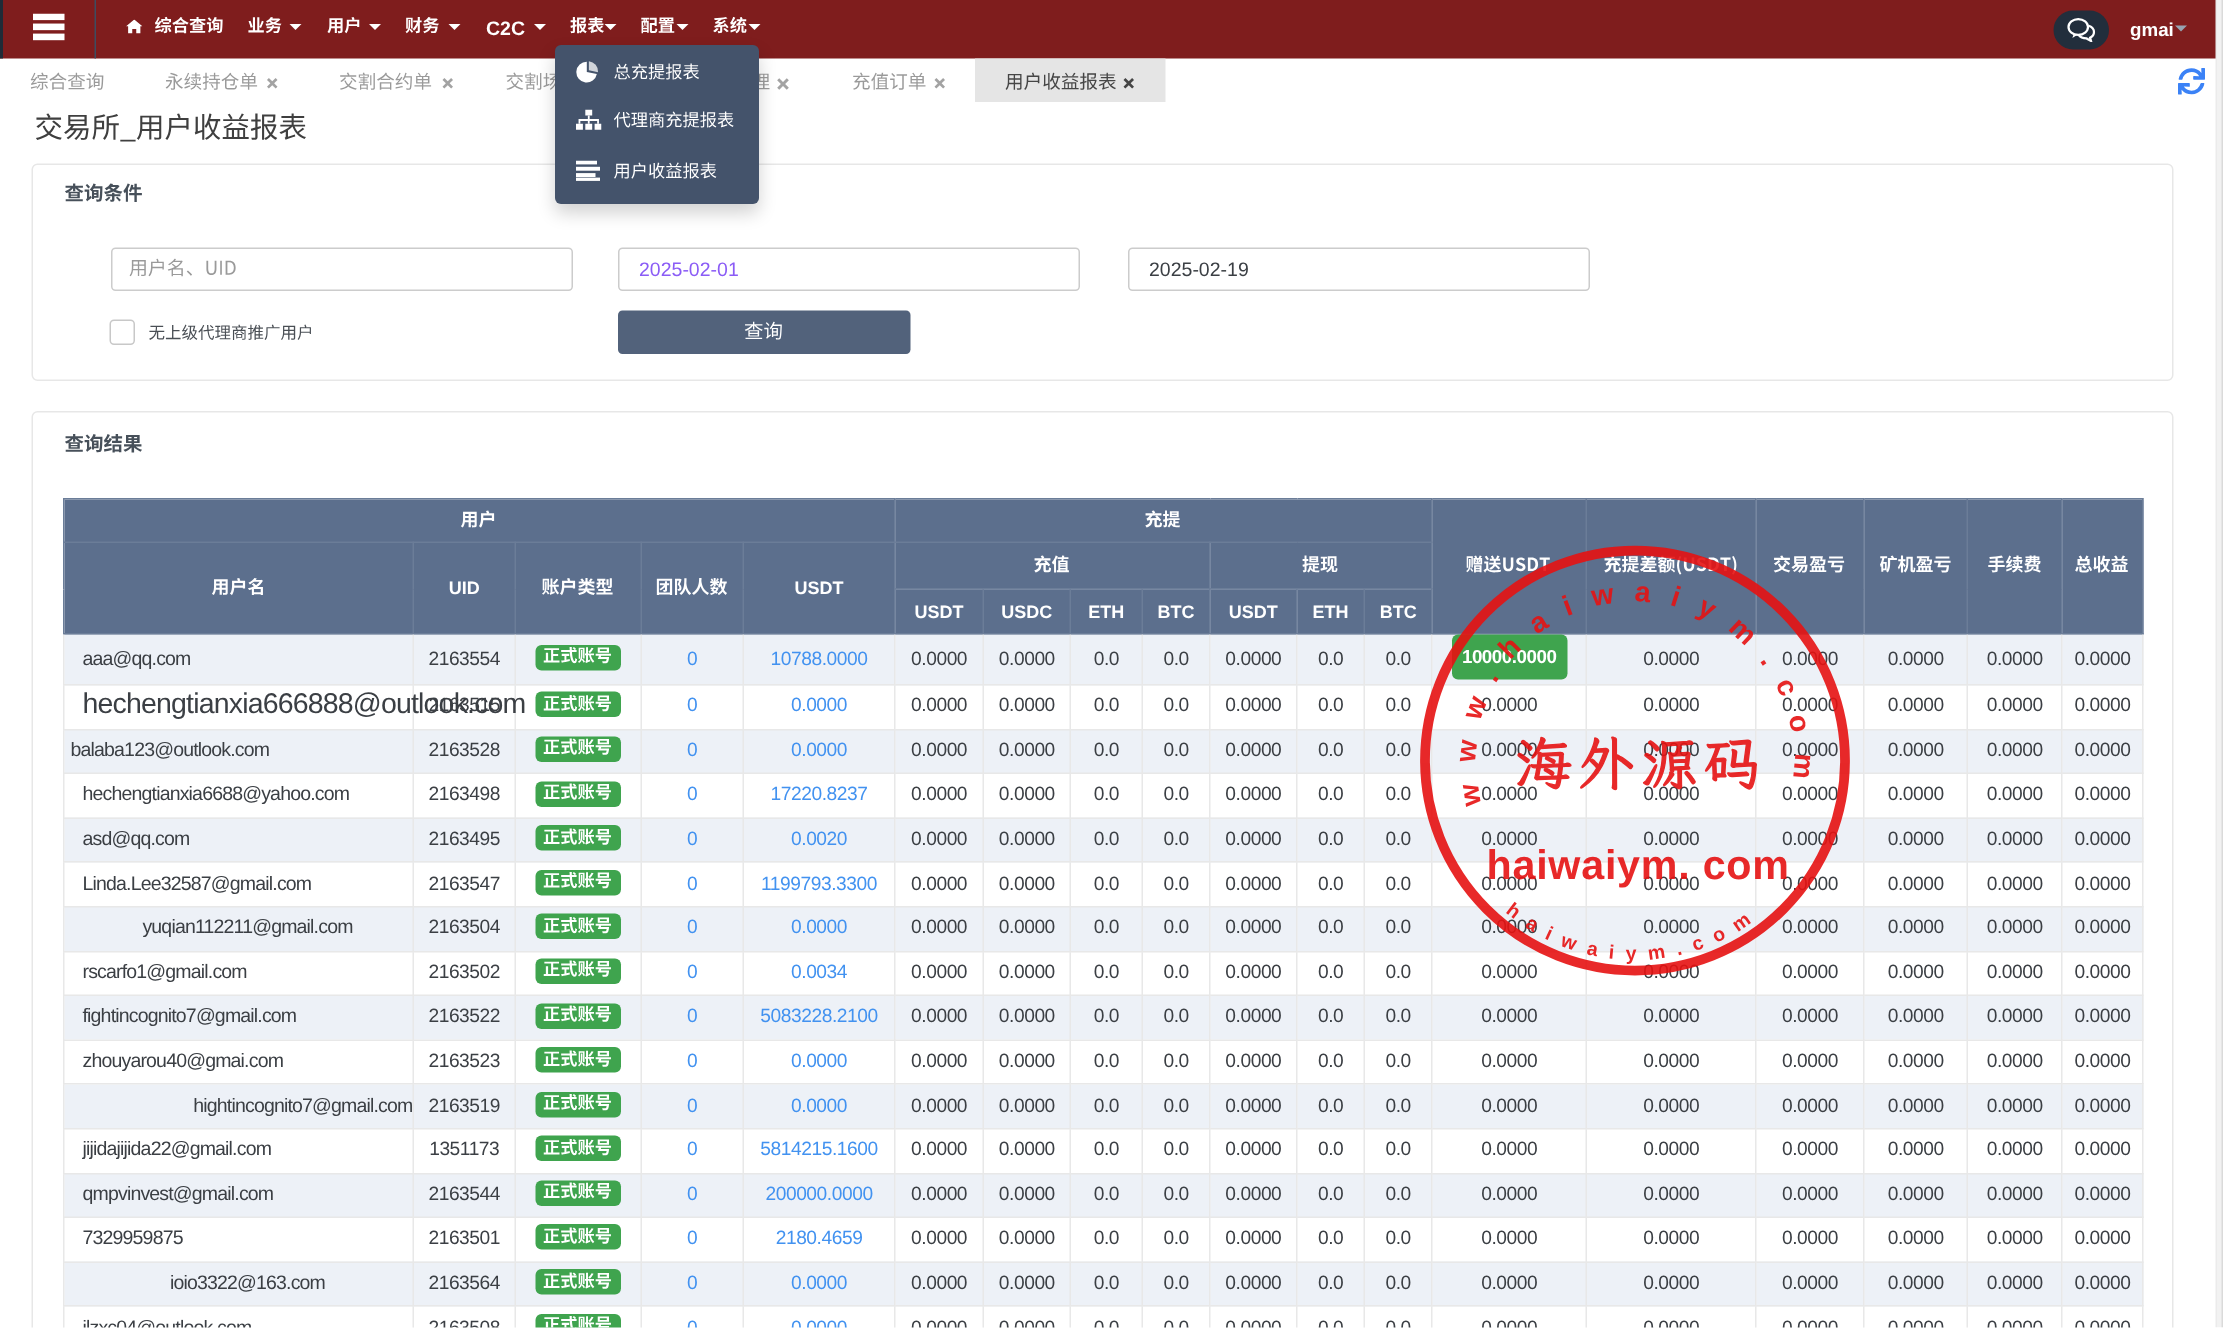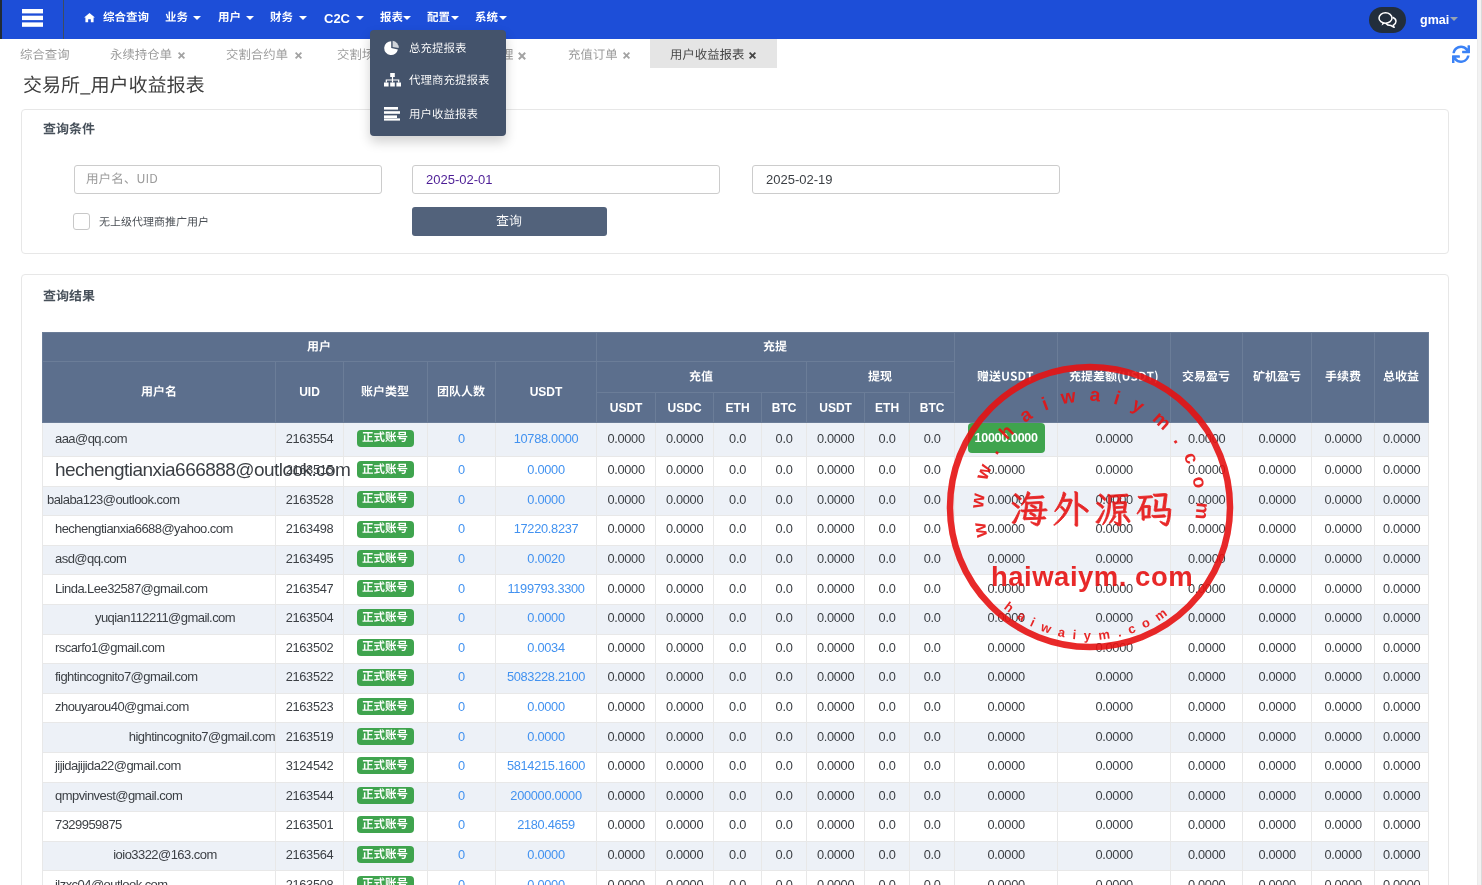--- a/index.html
+++ b/index.html
@@ -7,21 +7,21 @@
 svg{display:block}
 .cell-flex{display:flex;align-items:center;justify-content:center;height:100%}
 table{border-collapse:collapse;table-layout:fixed}
 th,td{padding:0;border:1px solid #e8e8e8;font-weight:normal}
 thead th{border:1px solid #6b7d98;background:#5c6f8d}
 td{font-size:12.8px;letter-spacing:-0.3px;padding-bottom:3px;color:#3b3f44;text-align:center}
 tbody tr{height:29.6px}
 tbody tr:nth-child(odd){background:#edf1f7}
 .lnk{color:#4292f0}
 </style></head><body>
-<div class="abs" style="left:0;top:0;width:1478px;height:39px;background:#1d4ed8">
+<div class="abs" style="left:0;top:0;width:1478px;height:39px;background:#7f1d1d">
     <div class="abs" style="left:0;top:0;width:2px;height:39px;background:#202b37"></div>
     <svg class="abs" style="left:22px;top:9px" width="22" height="19">
       <rect x="0" y="0" width="21" height="4.4" fill="#fff"></rect>
       <rect x="0" y="6.7" width="21" height="4.4" fill="#fff"></rect>
       <rect x="0" y="13.4" width="21" height="4.4" fill="#fff"></rect>
     </svg>
     <div class="abs" style="left:63px;top:0;width:1px;height:39px;background:#3d4d60"></div>
     <svg class="abs" style="left:84px;top:12.5px" width="11" height="10" viewBox="0 0 13 12">
       <path d="M6.5 0L0 5.4h1.6V11h3.3V7.6h3.2V11h3.3V5.4H13z" fill="#fff"></path>
     </svg>
@@ -157,21 +157,21 @@
       <path d="M4.2 -2.9H8.6V-2.2H4.2ZM4.2 -4.5H8.6V-3.8H4.2ZM0.8 -0.6V0.8H12.2V-0.6ZM5.7 -11V-9.6H0.7V-8.2H4.2C3.2 -7.2 1.8 -6.4 0.3 -5.9C0.6 -5.6 1.1 -5 1.3 -4.7C1.8 -4.9 2.2 -5.1 2.7 -5.3V-1.2H10.2V-5.4C10.7 -5.2 11.2 -5 11.6 -4.8C11.9 -5.2 12.3 -5.7 12.7 -6C11.2 -6.5 9.7 -7.3 8.7 -8.2H12.3V-9.6H7.2V-11ZM3 -5.5C4 -6.2 4.9 -7 5.7 -7.9V-5.9H7.2V-7.9C8 -7 9 -6.1 10 -5.5Z M14.1 -9.9C14.7 -9.3 15.5 -8.3 15.9 -7.7L17 -8.8C16.7 -9.3 15.8 -10.2 15.1 -10.8ZM13.4 -7V-5.6H15V-1.6C15 -1 14.6 -0.6 14.3 -0.4C14.6 -0.1 15 0.6 15.1 0.9C15.3 0.6 15.7 0.2 18.1 -1.6C18 -1.9 17.7 -2.5 17.6 -2.9L16.5 -2.1V-7ZM19.3 -11C18.8 -9.5 17.9 -7.9 16.8 -7C17.2 -6.7 17.8 -6.2 18.1 -5.9L18.3 -6.1V-0.7H19.7V-1.5H22.7V-6.8H18.9C19.1 -7.1 19.3 -7.4 19.6 -7.8H23.8C23.6 -3 23.5 -1 23.1 -0.6C23 -0.4 22.8 -0.4 22.6 -0.4C22.3 -0.4 21.6 -0.4 20.9 -0.4C21.2 -0 21.4 0.7 21.4 1.1C22.1 1.1 22.9 1.1 23.3 1C23.8 0.9 24.2 0.8 24.5 0.3C25 -0.4 25.2 -2.5 25.3 -8.5C25.3 -8.7 25.3 -9.2 25.3 -9.2H20.3C20.5 -9.7 20.7 -10.1 20.9 -10.6ZM21.3 -3.5V-2.7H19.7V-3.5ZM21.3 -4.7H19.7V-5.6H21.3Z M29.5 -2.3C28.9 -1.6 27.8 -0.8 26.9 -0.4C27.2 -0.1 27.7 0.4 27.9 0.7C28.9 0.2 30 -0.9 30.7 -1.8ZM34.2 -1.5C35 -0.8 36 0.2 36.4 0.9L37.6 -0C37.1 -0.7 36.1 -1.7 35.2 -2.3ZM34.2 -8.7C33.8 -8.2 33.2 -7.7 32.6 -7.4C31.9 -7.7 31.3 -8.2 30.8 -8.7ZM30.6 -11.1C30 -9.9 28.7 -8.7 26.8 -7.8C27.2 -7.6 27.7 -7 27.9 -6.6C28.6 -7 29.2 -7.4 29.7 -7.8C30.1 -7.4 30.6 -7 31.1 -6.7C29.6 -6.1 28 -5.7 26.4 -5.5C26.6 -5.2 26.9 -4.5 27.1 -4.1C29 -4.4 30.9 -5 32.6 -5.8C34.1 -5 35.8 -4.5 37.7 -4.3C37.9 -4.7 38.3 -5.3 38.6 -5.7C37 -5.8 35.5 -6.2 34.1 -6.7C35.2 -7.4 36 -8.3 36.7 -9.4L35.6 -10.1L35.3 -10H31.9C32 -10.2 32.2 -10.5 32.4 -10.8ZM31.7 -4.9V-3.9H27.8V-2.5H31.7V-0.4C31.7 -0.3 31.6 -0.2 31.5 -0.2C31.3 -0.2 30.7 -0.2 30.3 -0.2C30.5 0.2 30.7 0.7 30.7 1.1C31.6 1.1 32.2 1.1 32.7 0.9C33.1 0.7 33.3 0.3 33.3 -0.4V-2.5H37.3V-3.9H33.3V-4.9Z M43.1 -4.7V-3.2H46.6V1.2H48.2V-3.2H51.6V-4.7H48.2V-7H50.9V-8.5H48.2V-10.9H46.6V-8.5H45.6C45.7 -9 45.8 -9.5 45.9 -10L44.4 -10.3C44.1 -8.7 43.6 -7.1 42.9 -6C43.3 -5.9 43.9 -5.5 44.2 -5.3C44.5 -5.8 44.8 -6.4 45 -7H46.6V-4.7ZM42.1 -11C41.5 -9.1 40.4 -7.3 39.2 -6.1C39.5 -5.7 39.9 -4.9 40.1 -4.5C40.3 -4.8 40.6 -5.1 40.9 -5.4V1.1H42.3V-7.7C42.8 -8.6 43.3 -9.6 43.6 -10.5Z" fill="#47505a"></path>
     </svg>
   </div>
 <div class="abs" style="left:74px;top:165px;width:308px;height:29px;border:1px solid #ccc;border-radius:3px"></div>
 <div class="abs" style="left:86px;top:172px">
     <svg width="73" height="15" viewBox="0 -11.1 73 15" style="">
       <path d="M1.9 -9.7V-5.1C1.9 -3.4 1.8 -1.1 0.4 0.5C0.6 0.6 1 0.9 1.1 1.1C2.1 0 2.5 -1.4 2.7 -2.9H5.9V0.9H6.8V-2.9H10.2V-0.3C10.2 -0.1 10.2 0 9.9 0C9.7 0.1 8.8 0.1 7.9 0C8.1 0.3 8.2 0.7 8.3 0.9C9.4 0.9 10.2 0.9 10.6 0.8C11 0.6 11.2 0.3 11.2 -0.3V-9.7ZM2.9 -8.8H5.9V-6.8H2.9ZM10.2 -8.8V-6.8H6.8V-8.8ZM2.9 -5.9H5.9V-3.8H2.8C2.8 -4.2 2.9 -4.7 2.9 -5.1ZM10.2 -5.9V-3.8H6.8V-5.9Z M15.7 -7.7H22.3V-5.2H15.7L15.7 -5.9ZM18.2 -10.4C18.4 -9.9 18.7 -9.1 18.8 -8.6H14.7V-5.9C14.7 -4 14.6 -1.4 13 0.5C13.3 0.6 13.7 0.9 13.8 1.1C15.1 -0.4 15.5 -2.5 15.7 -4.3H22.3V-3.5H23.2V-8.6H19.3L19.8 -8.8C19.7 -9.3 19.4 -10.1 19.1 -10.6Z M28.5 -6.7C29.2 -6.2 29.9 -5.6 30.5 -5.1C29 -4.3 27.4 -3.8 25.8 -3.4C26 -3.2 26.2 -2.8 26.3 -2.6C27 -2.7 27.7 -2.9 28.4 -3.2V1H29.3V0.3H34.9V1H35.9V-4.3H30.9C33 -5.4 34.8 -7 35.8 -9L35.2 -9.4L35 -9.3H30.6C30.9 -9.7 31.2 -10 31.4 -10.4L30.3 -10.6C29.6 -9.4 28.1 -8 26.1 -7C26.3 -6.9 26.6 -6.5 26.7 -6.3C27.9 -6.9 28.9 -7.7 29.7 -8.5H34.4C33.7 -7.3 32.6 -6.4 31.3 -5.6C30.7 -6.1 29.9 -6.8 29.2 -7.2ZM34.9 -0.5H29.3V-3.4H34.9Z M41.2 0.7 42.1 -0C41.3 -0.9 40.2 -2.1 39.3 -2.8L38.5 -2.1C39.3 -1.4 40.4 -0.3 41.2 0.7Z M54.9 0.2C56.8 0.2 58.3 -0.8 58.3 -3.8V-9.2H57.1V-3.8C57.1 -1.6 56.2 -0.9 54.9 -0.9C53.7 -0.9 52.8 -1.6 52.8 -3.8V-9.2H51.6V-3.8C51.6 -0.8 53.1 0.2 54.9 0.2Z M60.8 0H61.9V-9.2H60.8Z M64.4 0H66.8C69.6 0 71.1 -1.7 71.1 -4.6C71.1 -7.6 69.6 -9.2 66.8 -9.2H64.4ZM65.6 -1V-8.3H66.7C68.8 -8.3 69.9 -7 69.9 -4.6C69.9 -2.3 68.8 -1 66.7 -1Z" fill="#9a9a9a"></path>
     </svg>
   </div>
 <div class="abs" style="left:412px;top:165px;width:308px;height:29px;border:1px solid #ccc;border-radius:3px"></div>
-<div class="abs" style="left:426px;top:172px;font-size:13px;color:#4c1d95">2025-02-01</div>
+<div class="abs" style="left:426px;top:172px;font-size:13px;color:#8b5cf6">2025-02-01</div>
 <div class="abs" style="left:752px;top:165px;width:308px;height:29px;border:1px solid #ccc;border-radius:3px"></div>
 <div class="abs" style="left:766px;top:172px;font-size:13px;color:#3b3f44">2025-02-19</div>
 <div class="abs" style="left:73px;top:213px;width:17px;height:17px;border:1px solid #c8c8c8;border-radius:3px"></div>
 <div class="abs" style="left:99px;top:216px">
     <svg width="111" height="13" viewBox="0 -9.7 111 13" style="">
       <path d="M1.3 -8.5V-7.7H4.9C4.9 -6.9 4.8 -6.1 4.7 -5.2H0.6V-4.4H4.6C4.1 -2.6 3 -0.8 0.4 0.2C0.6 0.4 0.9 0.7 1 0.9C3.8 -0.3 4.9 -2.3 5.4 -4.4H5.6V-0.7C5.6 0.3 5.9 0.6 7.1 0.6C7.3 0.6 8.9 0.6 9.1 0.6C10.2 0.6 10.4 0.2 10.6 -1.6C10.3 -1.6 10 -1.8 9.8 -1.9C9.7 -0.4 9.6 -0.2 9.1 -0.2C8.7 -0.2 7.4 -0.2 7.1 -0.2C6.6 -0.2 6.5 -0.3 6.5 -0.7V-4.4H10.5V-5.2H5.5C5.7 -6.1 5.7 -6.9 5.7 -7.7H9.8V-8.5Z M15.7 -9.1V-0.5H11.6V0.4H21.4V-0.5H16.6V-4.9H20.7V-5.7H16.6V-9.1Z M22.5 -0.6 22.7 0.2C23.7 -0.2 25.1 -0.7 26.4 -1.2L26.2 -2C24.8 -1.5 23.4 -0.9 22.5 -0.6ZM26.4 -8.5V-7.8H27.6C27.5 -4.2 27.1 -1.4 25.6 0.4C25.8 0.5 26.2 0.8 26.3 0.9C27.3 -0.3 27.8 -1.9 28.1 -3.9C28.5 -3 28.9 -2.2 29.5 -1.4C28.8 -0.7 28 -0.1 27.2 0.3C27.3 0.4 27.6 0.7 27.8 0.9C28.6 0.5 29.3 -0.1 30 -0.8C30.6 -0.1 31.3 0.5 32.1 0.9C32.2 0.6 32.4 0.4 32.6 0.2C31.8 -0.2 31.1 -0.7 30.5 -1.4C31.3 -2.5 31.8 -3.8 32.2 -5.3L31.7 -5.6L31.5 -5.5H30.4C30.7 -6.4 31 -7.6 31.2 -8.5ZM28.5 -7.8H30.2C29.9 -6.7 29.6 -5.6 29.3 -4.8H31.2C31 -3.7 30.5 -2.8 30 -2.1C29.2 -3.1 28.7 -4.2 28.3 -5.5C28.4 -6.2 28.4 -7 28.5 -7.8ZM22.6 -4.7C22.8 -4.7 23 -4.8 24.5 -5C23.9 -4.3 23.5 -3.7 23.3 -3.4C22.9 -3 22.7 -2.8 22.4 -2.7C22.5 -2.5 22.6 -2.1 22.7 -1.9C22.9 -2.1 23.3 -2.3 26.2 -3.1C26.2 -3.3 26.2 -3.6 26.2 -3.8L24 -3.2C24.8 -4.2 25.6 -5.4 26.3 -6.5L25.6 -6.9C25.4 -6.5 25.2 -6.1 24.9 -5.7L23.5 -5.6C24.1 -6.5 24.8 -7.7 25.3 -8.9L24.6 -9.3C24.1 -7.9 23.2 -6.5 23 -6.1C22.7 -5.7 22.6 -5.5 22.3 -5.4C22.4 -5.2 22.6 -4.8 22.6 -4.7Z M40.9 -8.6C41.5 -8.1 42.3 -7.3 42.6 -6.8L43.3 -7.2C42.9 -7.7 42.1 -8.5 41.5 -9ZM39 -9.1C39.1 -7.9 39.1 -6.8 39.2 -5.8L36.6 -5.5L36.7 -4.7L39.3 -5C39.8 -1.6 40.6 0.7 42.5 0.9C43 0.9 43.5 0.3 43.7 -1.6C43.6 -1.6 43.2 -1.8 43 -2C42.9 -0.7 42.7 -0.1 42.4 -0.1C41.2 -0.2 40.5 -2.2 40.1 -5.1L43.5 -5.5L43.4 -6.3L40.1 -5.9C40 -6.9 39.9 -8 39.9 -9.1ZM36.4 -9.1C35.7 -7.4 34.5 -5.7 33.2 -4.6C33.4 -4.4 33.6 -4 33.7 -3.8C34.2 -4.3 34.7 -4.8 35.2 -5.4V0.9H36V-6.6C36.5 -7.3 36.9 -8.1 37.2 -8.9Z M49.2 -5.9H50.9V-4.5H49.2ZM51.6 -5.9H53.3V-4.5H51.6ZM49.2 -8H50.9V-6.6H49.2ZM51.6 -8H53.3V-6.6H51.6ZM47.5 -0.2V0.5H54.6V-0.2H51.7V-1.8H54.3V-2.5H51.7V-3.8H54.1V-8.7H48.5V-3.8H50.9V-2.5H48.3V-1.8H50.9V-0.2ZM44.4 -1.1 44.6 -0.3C45.6 -0.6 46.8 -1 48 -1.4L47.9 -2.2L46.7 -1.8V-4.5H47.8V-5.3H46.7V-7.7H47.9V-8.5H44.5V-7.7H45.9V-5.3H44.6V-4.5H45.9V-1.6C45.3 -1.4 44.8 -1.2 44.4 -1.1Z M58 -7.1C58.3 -6.7 58.5 -6.1 58.7 -5.8L59.5 -6.1C59.3 -6.4 59 -6.9 58.8 -7.3ZM61.2 -4.4C61.9 -3.9 62.8 -3.2 63.3 -2.8L63.8 -3.3C63.3 -3.8 62.3 -4.5 61.6 -4.9ZM59.3 -4.9C58.9 -4.3 58.1 -3.8 57.4 -3.4C57.5 -3.2 57.7 -2.8 57.8 -2.7C58.5 -3.2 59.4 -3.9 60 -4.6ZM62.2 -7.3C62.1 -6.8 61.7 -6.2 61.4 -5.8H56.3V0.9H57.1V-5H64V-0C64 0.1 63.9 0.2 63.7 0.2C63.5 0.2 62.9 0.2 62.2 0.2C62.3 0.4 62.4 0.6 62.5 0.8C63.4 0.8 64 0.8 64.3 0.7C64.6 0.6 64.7 0.4 64.7 -0V-5.8H62.3C62.6 -6.1 62.9 -6.6 63.1 -7.1ZM58.5 -3V-0H59.2V-0.5H62.5V-3ZM59.2 -2.4H61.8V-1.1H59.2ZM59.9 -9.1C60 -8.8 60.1 -8.4 60.3 -8.1H55.7V-7.3H65.3V-8.1H61.2C61 -8.4 60.8 -8.9 60.6 -9.3Z M73.1 -8.9C73.4 -8.4 73.7 -7.7 73.8 -7.3H71.6C71.9 -7.8 72.1 -8.4 72.3 -9L71.5 -9.2C71 -7.5 70.2 -6 69.2 -4.9C69.4 -4.8 69.6 -4.6 69.8 -4.4L68.7 -4.1V-6.3H69.9V-7.1H68.7V-9.2H67.9V-7.1H66.4V-6.3H67.9V-3.8L66.4 -3.4L66.6 -2.6L67.9 -3V-0.1C67.9 0 67.8 0.1 67.7 0.1C67.5 0.1 67.1 0.1 66.6 0.1C66.7 0.3 66.8 0.6 66.9 0.9C67.6 0.9 68 0.8 68.3 0.7C68.6 0.6 68.7 0.3 68.7 -0.1V-3.3L69.9 -3.7L69.8 -4.4L69.8 -4.3C70.1 -4.7 70.5 -5.1 70.7 -5.6V0.9H71.5V0.1H76.5V-0.6H74.2V-2.1H76.1V-2.9H74.2V-4.3H76.1V-5.1H74.2V-6.5H76.3V-7.3H73.9L74.6 -7.5C74.4 -8 74.1 -8.6 73.8 -9.2ZM71.5 -4.3H73.4V-2.9H71.5ZM71.5 -5.1V-6.5H73.4V-5.1ZM71.5 -2.1H73.4V-0.6H71.5Z M82.2 -9.1C82.3 -8.6 82.6 -8 82.7 -7.6H78.6V-4.4C78.6 -2.9 78.5 -1 77.4 0.4C77.6 0.5 78 0.8 78.1 1C79.3 -0.5 79.4 -2.8 79.4 -4.4V-6.8H87.4V-7.6H83.2L83.6 -7.7C83.5 -8.1 83.2 -8.7 83 -9.3Z M89.7 -8.5V-4.5C89.7 -2.9 89.6 -1 88.4 0.4C88.5 0.5 88.9 0.8 89 0.9C89.8 0 90.2 -1.3 90.4 -2.5H93.1V0.8H94V-2.5H96.9V-0.2C96.9 -0 96.9 0 96.6 0C96.4 0 95.7 0.1 94.9 0C95 0.2 95.2 0.6 95.2 0.8C96.2 0.8 96.9 0.8 97.3 0.7C97.6 0.5 97.8 0.3 97.8 -0.2V-8.5ZM90.5 -7.7H93.1V-5.9H90.5ZM96.9 -7.7V-5.9H94V-7.7ZM90.5 -5.1H93.1V-3.3H90.5C90.5 -3.7 90.5 -4.1 90.5 -4.5ZM96.9 -5.1V-3.3H94V-5.1Z M101.7 -6.8H107.5V-4.6H101.7L101.7 -5.1ZM103.9 -9.1C104.1 -8.6 104.3 -8 104.4 -7.5H100.9V-5.1C100.9 -3.5 100.7 -1.2 99.4 0.5C99.6 0.5 99.9 0.8 100.1 0.9C101.2 -0.4 101.6 -2.2 101.7 -3.8H107.5V-3.1H108.3V-7.5H104.8L105.3 -7.7C105.2 -8.1 104.9 -8.8 104.6 -9.3Z" fill="#4a4f55"></path>
     </svg>
   </div>
 <div class="abs" style="left:412px;top:207px;width:195px;height:29px;background:#52627b;border-radius:3px;display:flex;align-items:center;justify-content:center">
     <svg width="27" height="16" viewBox="0 -11.4 27 16" style="">
@@ -591,21 +591,21 @@
         <td>0.0</td>
         <td>0.0000</td>
         <td>0.0000</td>
         <td>0.0000</td>
         <td>0.0000</td>
         <td>0.0000</td>
         <td>0.0000</td>
       </tr>
 <tr>
         <td style="text-align:left;padding-left:12px;letter-spacing:-0.55px;font-size:13px">jijidajijida22@gmail.com</td>
-        <td>3124542</td>
+        <td>1351173</td>
         <td><div style="display:inline-flex;align-items:center;justify-content:center;width:57px;height:17px;background:#3fa44e;border-radius:4px;vertical-align:middle">
             <svg width="47" height="14" viewBox="0 -10.1 47 14" style="">
               <path d="M1.9 -5.9V-0.7H0.5V0.6H11V-0.7H6.8V-3.8H10.1V-5.1H6.8V-7.7H10.7V-9H0.9V-7.7H5.4V-0.7H3.4V-5.9Z M17.7 -9.7C17.7 -9.1 17.8 -8.4 17.8 -7.8H12.1V-6.5H17.8C18.1 -2.4 19 1 21 1C22.1 1 22.5 0.5 22.7 -1.7C22.4 -1.8 21.8 -2.2 21.5 -2.5C21.5 -1 21.3 -0.4 21.1 -0.4C20.3 -0.4 19.5 -3.1 19.3 -6.5H22.4V-7.8H21.3L22.1 -8.5C21.8 -8.9 21.1 -9.4 20.6 -9.8L19.7 -9C20.2 -8.7 20.7 -8.2 21.1 -7.8H19.2C19.2 -8.4 19.2 -9.1 19.2 -9.7ZM12.1 -0.7 12.5 0.7C14 0.4 16 -0 17.9 -0.4L17.8 -1.7L15.6 -1.3V-3.8H17.5V-5.2H12.5V-3.8H14.3V-1C13.4 -0.9 12.7 -0.8 12.1 -0.7Z M23.8 -9.3V-2H24.8V-8.2H26.7V-2.1H27.7V-9.3ZM32.4 -9.3C31.9 -8.3 31.1 -7.3 30.2 -6.6C30.5 -6.4 31 -5.9 31.2 -5.6C32.1 -6.4 33.1 -7.7 33.7 -8.9ZM25.3 -7.7V-4.3C25.3 -2.9 25.1 -0.9 23.3 0.1C23.6 0.3 23.9 0.7 24 0.9C24.9 0.3 25.5 -0.4 25.8 -1.3C26.3 -0.7 26.9 0.1 27.1 0.7L28 -0C27.7 -0.5 27.1 -1.4 26.6 -2L25.9 -1.5C26.2 -2.4 26.3 -3.4 26.3 -4.3V-7.7ZM28.7 1.1C28.9 0.9 29.3 0.7 31.5 -0.2C31.5 -0.5 31.4 -1 31.4 -1.4L30 -0.9V-4.2H30.7C31.2 -2.1 32 -0.3 33.3 0.8C33.5 0.4 33.9 -0 34.2 -0.3C33.1 -1.1 32.4 -2.6 31.9 -4.2H34V-5.5H30V-9.6H28.7V-5.5H28V-4.2H28.7V-0.9C28.7 -0.4 28.4 -0.1 28.2 0C28.4 0.2 28.6 0.8 28.7 1.1Z M37.9 -8.2H42.5V-7.1H37.9ZM36.5 -9.4V-5.9H44V-9.4ZM35.1 -5.2V-3.9H37.3C37 -3.2 36.8 -2.4 36.5 -1.8H42.4C42.3 -1 42.1 -0.5 41.9 -0.4C41.7 -0.3 41.6 -0.3 41.3 -0.3C41 -0.3 40.1 -0.3 39.4 -0.3C39.6 0 39.8 0.6 39.8 1C40.6 1 41.4 1 41.8 1C42.4 0.9 42.7 0.9 43.1 0.5C43.5 0.1 43.8 -0.7 44 -2.5C44 -2.7 44.1 -3.1 44.1 -3.1H38.5L38.8 -3.9H45.3V-5.2Z" fill="#fff"></path>
             </svg>
           </div></td>
         <td class="lnk">0</td>
         <td class="lnk">5814215.1600</td>
         <td>0.0000</td>
         <td>0.0000</td>
         <td>0.0</td>

